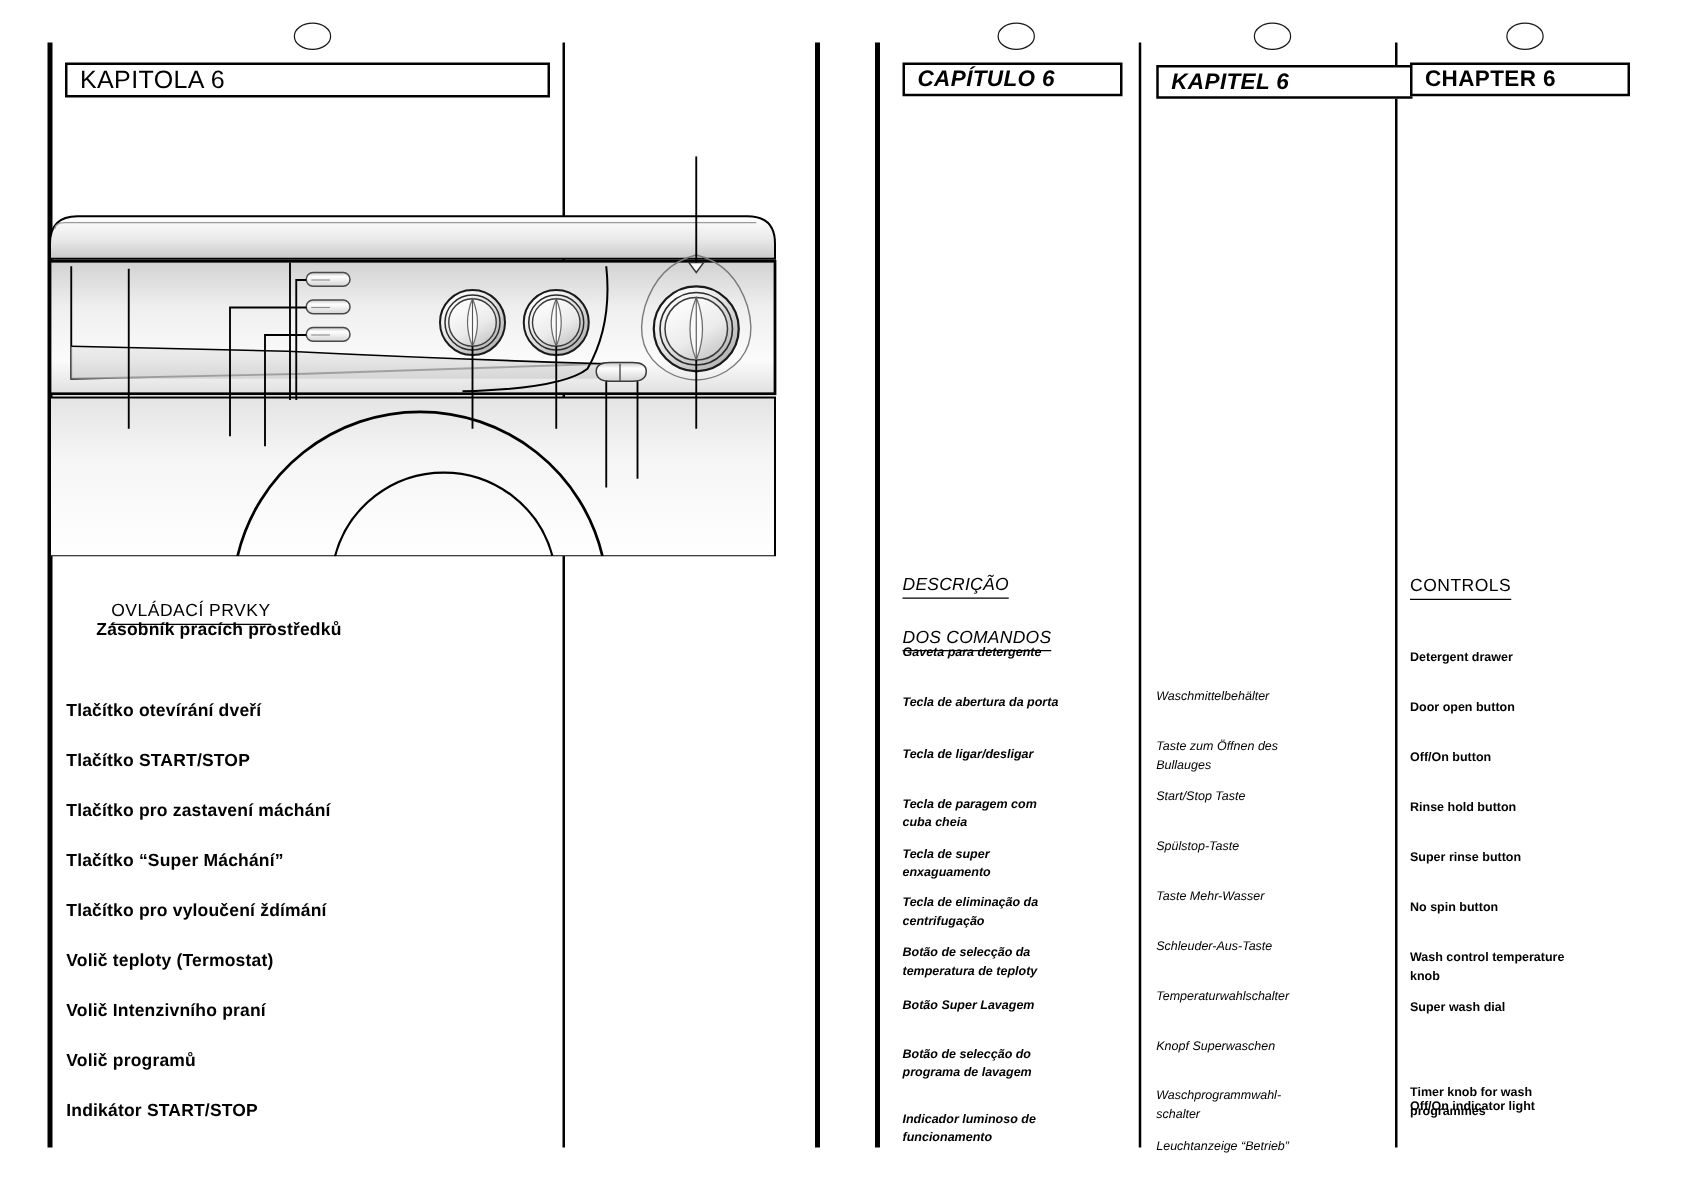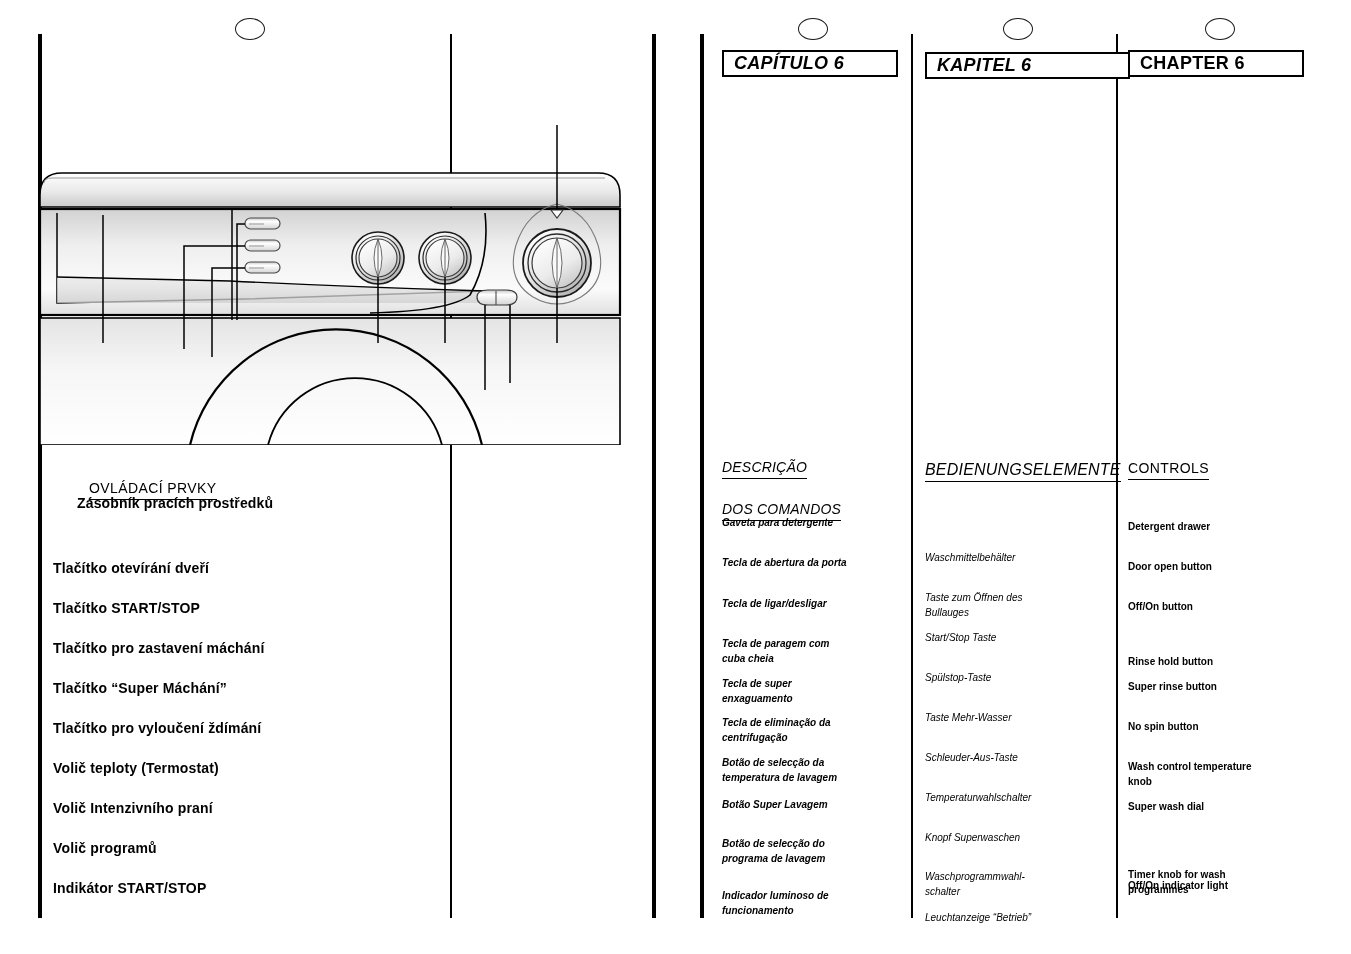--- a/index.html
+++ b/index.html
@@ -117,20 +117,23 @@
   <div class="pg-marker" style="left:1003px; top:18px;"></div>
   <div class="pg-marker" style="left:1205px; top:18px;"></div>
 
   <div class="vrule-thick" style="left:38px;  top:34px; height:884px;"></div>
   <div class="vrule-thin" style="left:450px; top:34px; height:884px;"></div>
   <div class="vrule-thick" style="left:652px; top:34px; height:884px;"></div>
   <div class="vrule-thick" style="left:700px; top:34px; height:884px;"></div>
   <div class="vrule-thin" style="left:911px; top:34px; height:884px;"></div>
   <div class="vrule-thin" style="left:1116px; top:34px; height:884px;"></div>
 
+  <div class="chapter-box cz" style="left:52px; top:50px; width:388px; height:28px;">
+    <span class="chapter-label">KAPITOLA 6</span>
+  </div>
 
   <div class="chapter-box pt" style="left:722px; top:50px; width:176px; height:27px;">
     <span class="chapter-label">CAPÍTULO 6</span>
   </div>
 
   <div class="chapter-box de" style="left:925px; top:52px; width:205px; height:27px;">
     <span class="chapter-label">KAPITEL 6</span>
   </div>
 
   <div class="chapter-box en" style="left:1128px; top:50px; width:176px; height:27px;">
@@ -294,31 +297,28 @@
     <div class="item" style="left:722px; top:516px; width:180px;">Gaveta para detergente</div>
     <div class="item" style="left:722px; top:556px; width:180px;">Tecla de abertura da porta</div>
     <div class="item" style="left:722px; top:597px; width:180px;">Tecla de ligar/desligar</div>
     <div class="item" style="left:722px; top:637px; width:180px;">Tecla de paragem com
 cuba cheia</div>
     <div class="item" style="left:722px; top:677px; width:180px;">Tecla de super
 enxaguamento</div>
     <div class="item" style="left:722px; top:716px; width:180px;">Tecla de eliminação da
 centrifugação</div>
     <div class="item" style="left:722px; top:756px; width:180px;">Botão de selecção da
-temperatura de lavagem</div>
+temperatura de teploty</div>
     <div class="item" style="left:722px; top:798px; width:180px;">Botão Super Lavagem</div>
     <div class="item" style="left:722px; top:837px; width:180px;">Botão de selecção do
 programa de lavagem</div>
     <div class="item" style="left:722px; top:877px; width:180px;margin-top:12px;">Indicador luminoso de
 funcionamento</div>
   </div>
 
-  <div class="section-heading de" style="left:925px; top:440px;">
-    <span class="ul-line">BEDIENUNGSELEMENTE</span>
-  </div>
 
   <div class="item-list de">
     <div class="item" style="left:925px; top:519px; width:185px;">Waschmittelbehälter</div>
     <div class="item" style="left:925px; top:559px; width:185px;">Taste zum Öffnen des
 Bullauges</div>
     <div class="item" style="left:925px; top:599px; width:185px;">Start/Stop Taste</div>
     <div class="item" style="left:925px; top:639px; width:185px;">Spülstop-Taste</div>
     <div class="item" style="left:925px; top:679px; width:185px;">Taste Mehr-Wasser</div>
     <div class="item" style="left:925px; top:719px; width:185px;">Schleuder-Aus-Taste</div>
     <div class="item" style="left:925px; top:759px; width:185px;">Temperaturwahlschalter</div>
@@ -329,21 +329,21 @@
   </div>
 
   <div class="section-heading en" style="left:1128px; top:438px;">
     <span class="ul-line">CONTROLS</span>
   </div>
 
   <div class="item-list en">
     <div class="item" style="left:1128px; top:520px; width:190px;">Detergent drawer</div>
     <div class="item" style="left:1128px; top:560px; width:190px;">Door open button</div>
     <div class="item" style="left:1128px; top:600px; width:190px;">Off/On button</div>
-    <div class="item" style="left:1128px; top:640px; width:190px;margin-top:15px;">Rinse hold button</div>
+    <div class="item" style="left:1128px; top:640px; width:190px;">Rinse hold button</div>
     <div class="item" style="left:1128px; top:680px; width:190px;">Super rinse button</div>
     <div class="item" style="left:1128px; top:720px; width:190px;">No spin button</div>
     <div class="item" style="left:1128px; top:760px; width:190px;">Wash control temperature
 knob</div>
     <div class="item" style="left:1128px; top:800px; width:190px;">Super wash dial</div>
     <div class="item" style="left:1128px; top:868px; width:190px;">Timer knob for wash
 programmes</div>
     <div class="item" style="left:1128px; top:879px; width:190px;">Off/On indicator light</div>
   </div>
 

